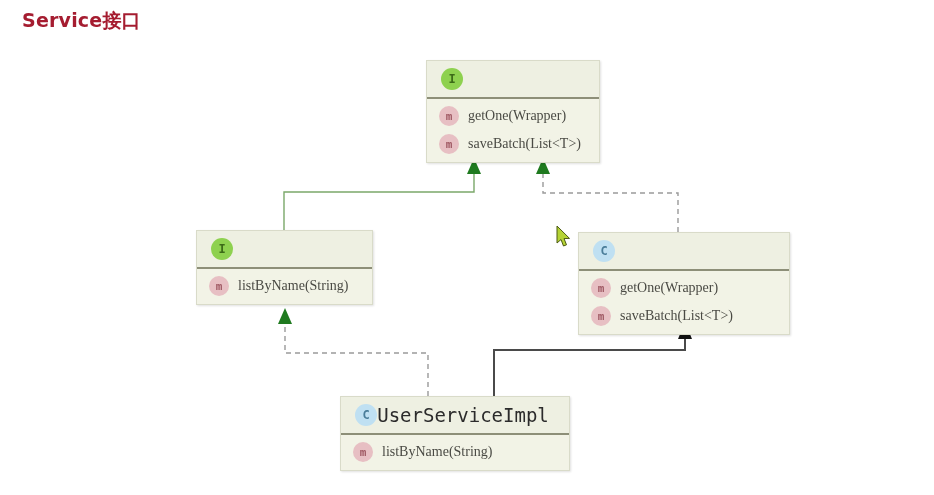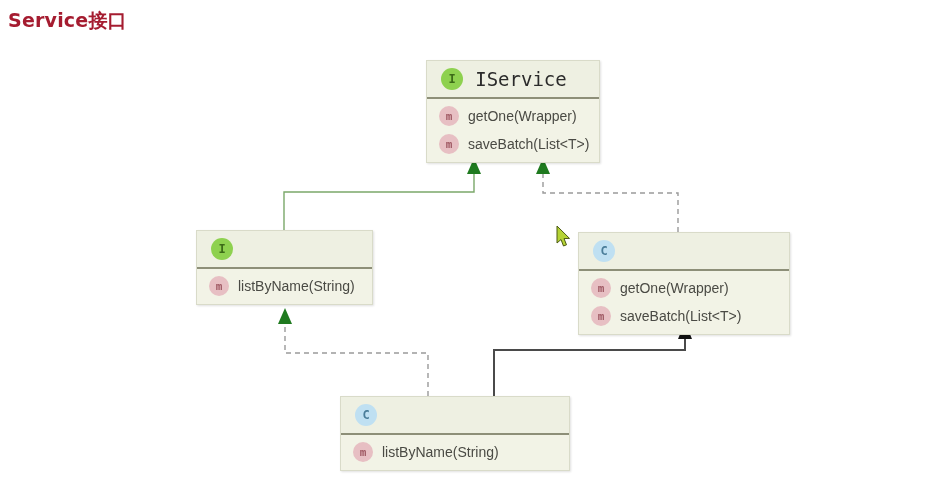--- a/index.html
+++ b/index.html
@@ -15,21 +15,21 @@
     position: relative;
   }
   #canvas {
     position: absolute;
     left: 0; top: 0;
     width: 934px;
     height: 495px;
   }
   .page-title {
     position: absolute;
-    left: 8px;
+    left: 22px;
     top: 8px;
     font-family: "DejaVu Sans", sans-serif;
     font-weight: bold;
     font-size: 19px;
     color: #a51c30;
     letter-spacing: 0.2px;
     white-space: nowrap;
   }
   svg.edges {
     position: absolute;
@@ -68,21 +68,21 @@
     background: #f2f3e6;
     padding: 3px 0 4px 0;
   }
   .member-row {
     display: flex;
     align-items: center;
     height: 28px;
     padding: 0 12px;
   }
   .member-label {
-    font-family: Liberation Sans, sans-serif;
+    font-family: Liberation Serif, serif;
     font-size: 14px;
     color: #4a4a44;
     white-space: nowrap;
     margin-left: 9px;
   }
   .badge {
     width: 22px;
     height: 22px;
     border-radius: 50%;
     display: flex;
@@ -142,21 +142,20 @@
      ServiceImpl : solid generalization --&gt;
     <g>
       <path d="M494,396 L494,350 L685,350 L685,337" fill="none" stroke="#4a4a4a" stroke-width="2"></path>
       <polygon points="685,322 678,339 692,339" fill="#111111"></polygon>
     </g>
   </svg>
 
   <div class="uml-box" style="left:426px; top:60px; width:174px;">
     <div class="box-header">
       <span class="badge badge-interface">I</span>
-      <span class="box-title">IService</span>
     </div>
     <div class="box-body">
       <div class="member-row">
         <span class="badge badge-method">m</span>
         <span class="member-label">getOne(Wrapper)</span>
       </div>
       <div class="member-row">
         <span class="badge badge-method">m</span>
         <span class="member-label">saveBatch(List&lt;T&gt;)</span>
       </div>
@@ -187,20 +186,21 @@
       <div class="member-row">
         <span class="badge badge-method">m</span>
         <span class="member-label">saveBatch(List&lt;T&gt;)</span>
       </div>
     </div>
   </div>
 
   <div class="uml-box" style="left:340px; top:396px; width:230px;">
     <div class="box-header">
       <span class="badge badge-class">C</span>
+      <span class="box-title">UserServiceImpl</span>
     </div>
     <div class="box-body">
       <div class="member-row">
         <span class="badge badge-method">m</span>
         <span class="member-label">listByName(String)</span>
       </div>
     </div>
   </div>
 
   <svg class="cursor-pointer" style="left:556px; top:226px;" width="16" height="22" viewBox="0 0 16 22">

